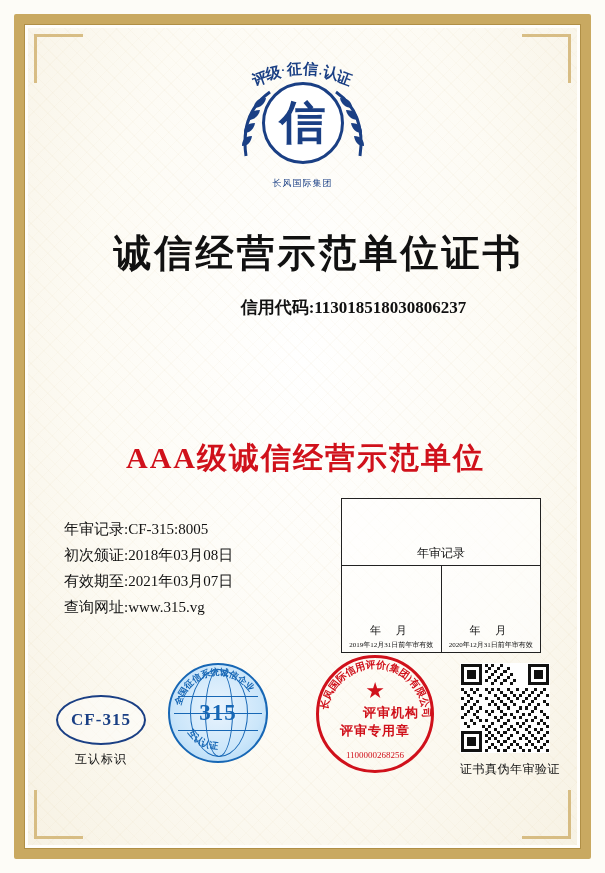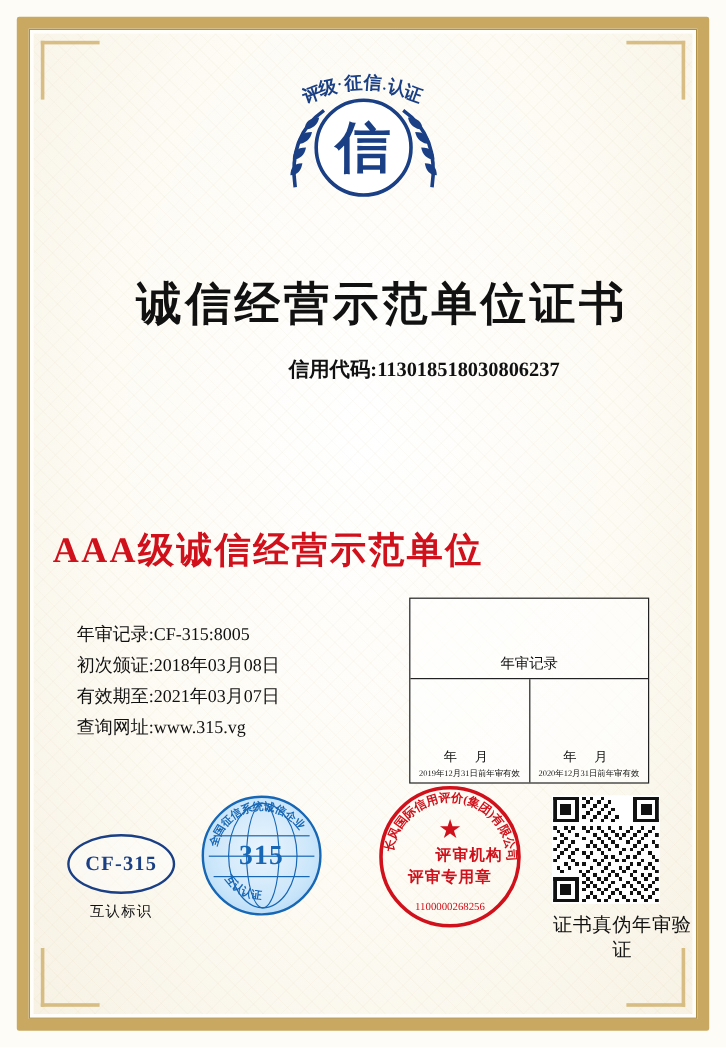--- a/index.html
+++ b/index.html
@@ -187,23 +187,23 @@
     text-align: center;
     font-family: "Liberation Serif", serif;
     font-size: 27px;
     font-weight: bold;
     color: #111111;
     letter-spacing: 3px;
   }
   .award-line {
     position: absolute;
     top: 410px;
-    left: 16px;
-    width: 100%;
-    text-align: left;
+    left: 3px;
+    width: 100%;
+    text-align: center;
     font-family: "Liberation Serif", serif;
     font-size: 30px;
     font-weight: bold;
     color: #d0111b;
     letter-spacing: 2px;
   }
 
   
   .details {
     position: absolute;
@@ -427,21 +427,21 @@
     border: 1px solid #fff;
   }
   .qr canvas, .qr .qr-grid {
     display: block;
     width: 88px;
     height: 88px;
   }
   .qr-caption {
     margin-top: 8px;
     font-family: Liberation Sans, sans-serif;
-    font-size: 16px;
+    font-size: 12px;
     color: #111;
     letter-spacing: 0.5px;
   }
 </style>
 </head>
 <body>
 
 <div class="certificate">
   <div class="border-outer"></div>
   <div class="border-inner-shade"></div>
@@ -467,20 +467,21 @@
         <svg class="emblem-wheat-r" viewBox="0 0 46 74">
           <path d="M6 6 C26 20 34 42 30 70" stroke="#1a3f84" stroke-width="3" fill="none"></path>
           <path d="M10 12 C18 12 22 16 22 22 C16 22 11 18 10 12Z" fill="#1a3f84"></path>
           <path d="M16 24 C24 24 28 28 28 34 C22 34 17 30 16 24Z" fill="#1a3f84"></path>
           <path d="M21 37 C29 37 32 41 32 47 C26 47 22 43 21 37Z" fill="#1a3f84"></path>
           <path d="M24 50 C31 50 34 54 34 60 C28 60 25 56 24 50Z" fill="#1a3f84"></path>
         </svg>
         <div class="emblem-circle">
           <span class="emblem-char">信</span>
         </div>
+        <div class="emblem-bottom-label">长风国际集团</div>
       </div>
     </div>
 
     <div class="main-title">诚信经营示范单位证书</div>
 
     <div class="credit-code">
       <span>信用代码:</span><span>113018518030806237</span>
     </div>
 
 

